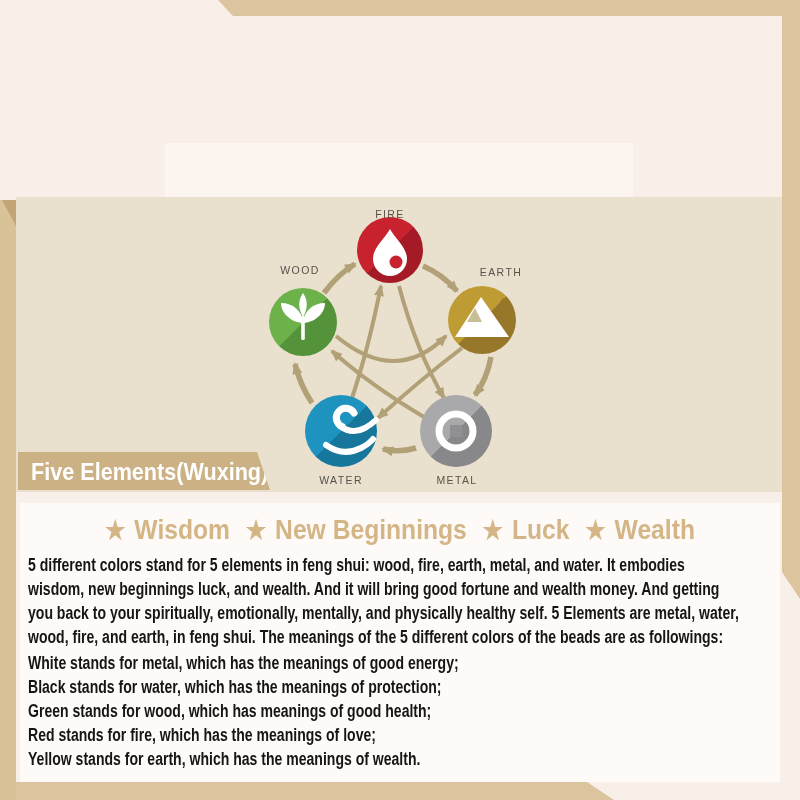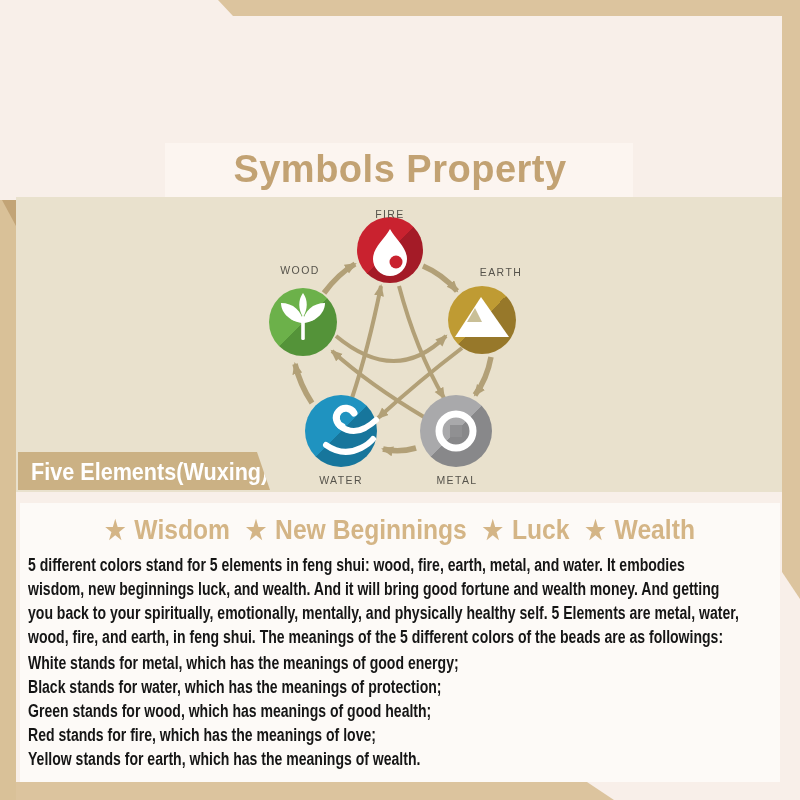--- a/index.html
+++ b/index.html
@@ -50,21 +50,20 @@
 
   <svg id="frame-svg" class="abs" width="800" height="800">
     <polygon points="218,0 800,0 800,16 233,16" fill="#dcc49e"></polygon>
     <polygon points="782,0 800,0 800,599 782,572" fill="#dcc49e"></polygon>
     <polygon points="0,782 587,782 614,800 0,800" fill="#dcc49e"></polygon>
     <polygon points="0,200 16,200 16,800 0,800" fill="#d9c198"></polygon>
     <polygon points="2,200 16,200 16,226" fill="#c2a476"></polygon>
   </svg>
 
   <div id="title-band" class="abs"></div>
-  <div id="page-title" class="abs">Symbols Property</div>
 
   <div id="diagram-panel" class="abs"></div>
 
   <svg id="diagram-svg" class="abs" width="800" height="800" viewBox="0 0 800 800">
     <defs>
       <linearGradient id="gFire" x1="0" y1="0" x2="1" y2="1">
         <stop offset="0.5" stop-color="#c9222f"></stop>
           <stop offset="0.5" stop-color="#a41b27"></stop>
       </linearGradient>
       <linearGradient id="gEarth" x1="0" y1="0" x2="1" y2="1">

